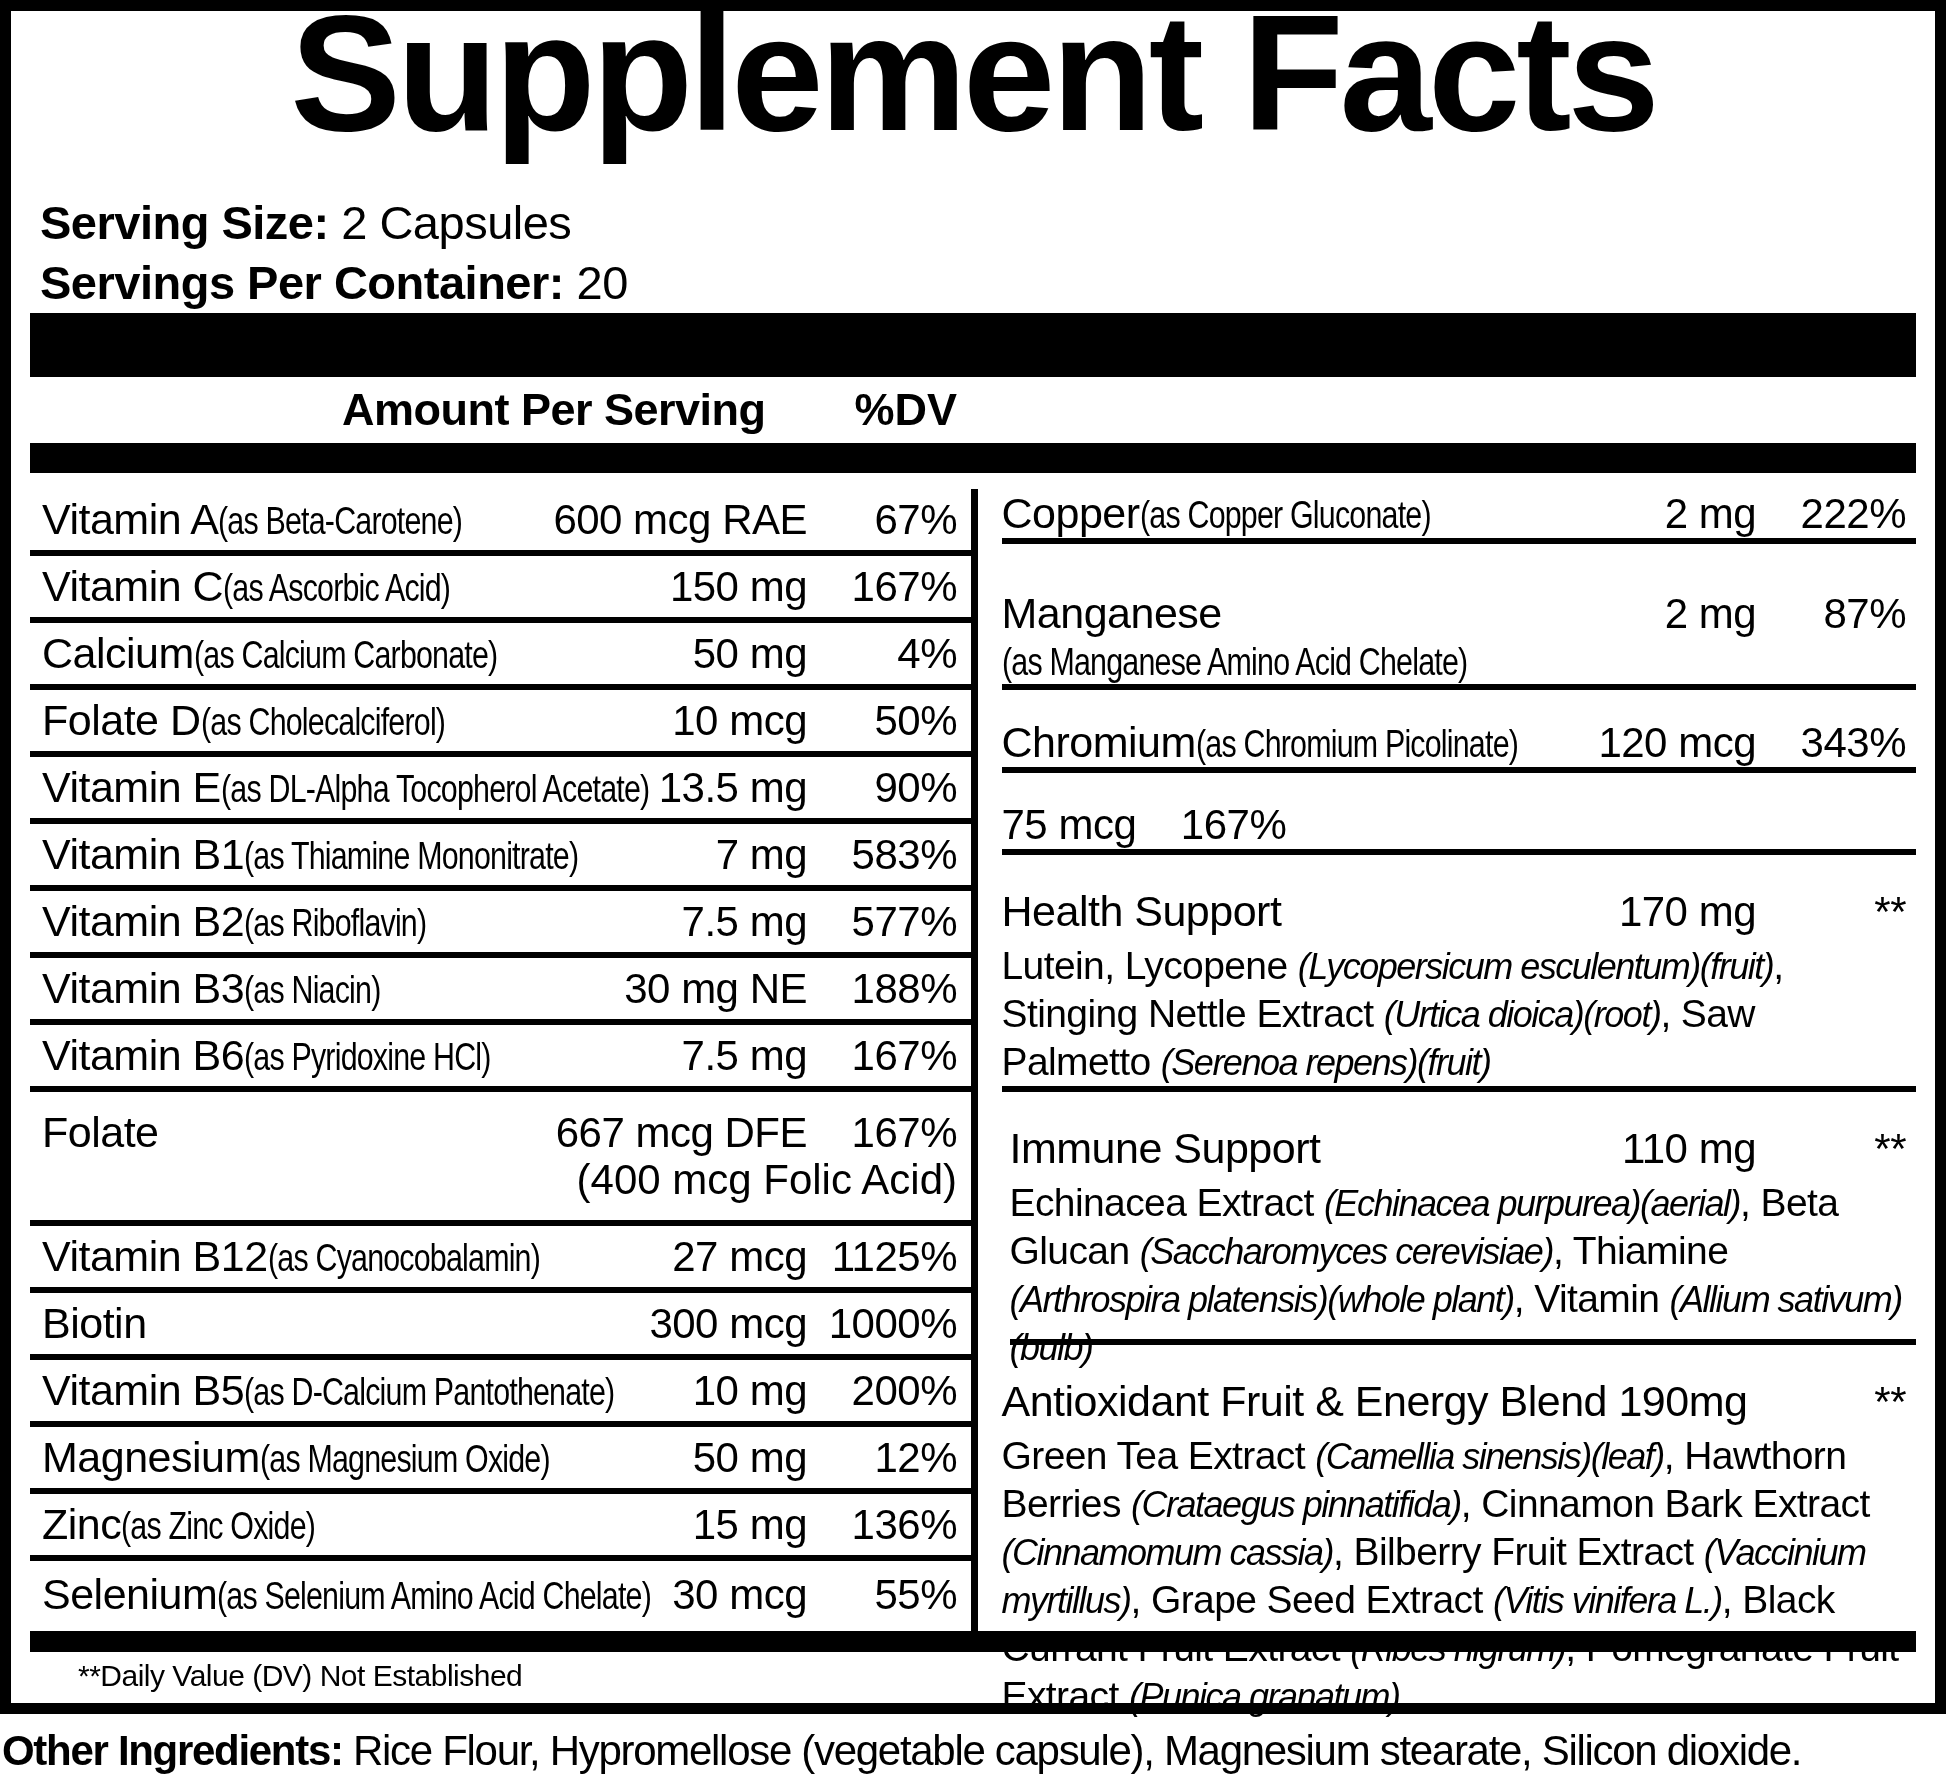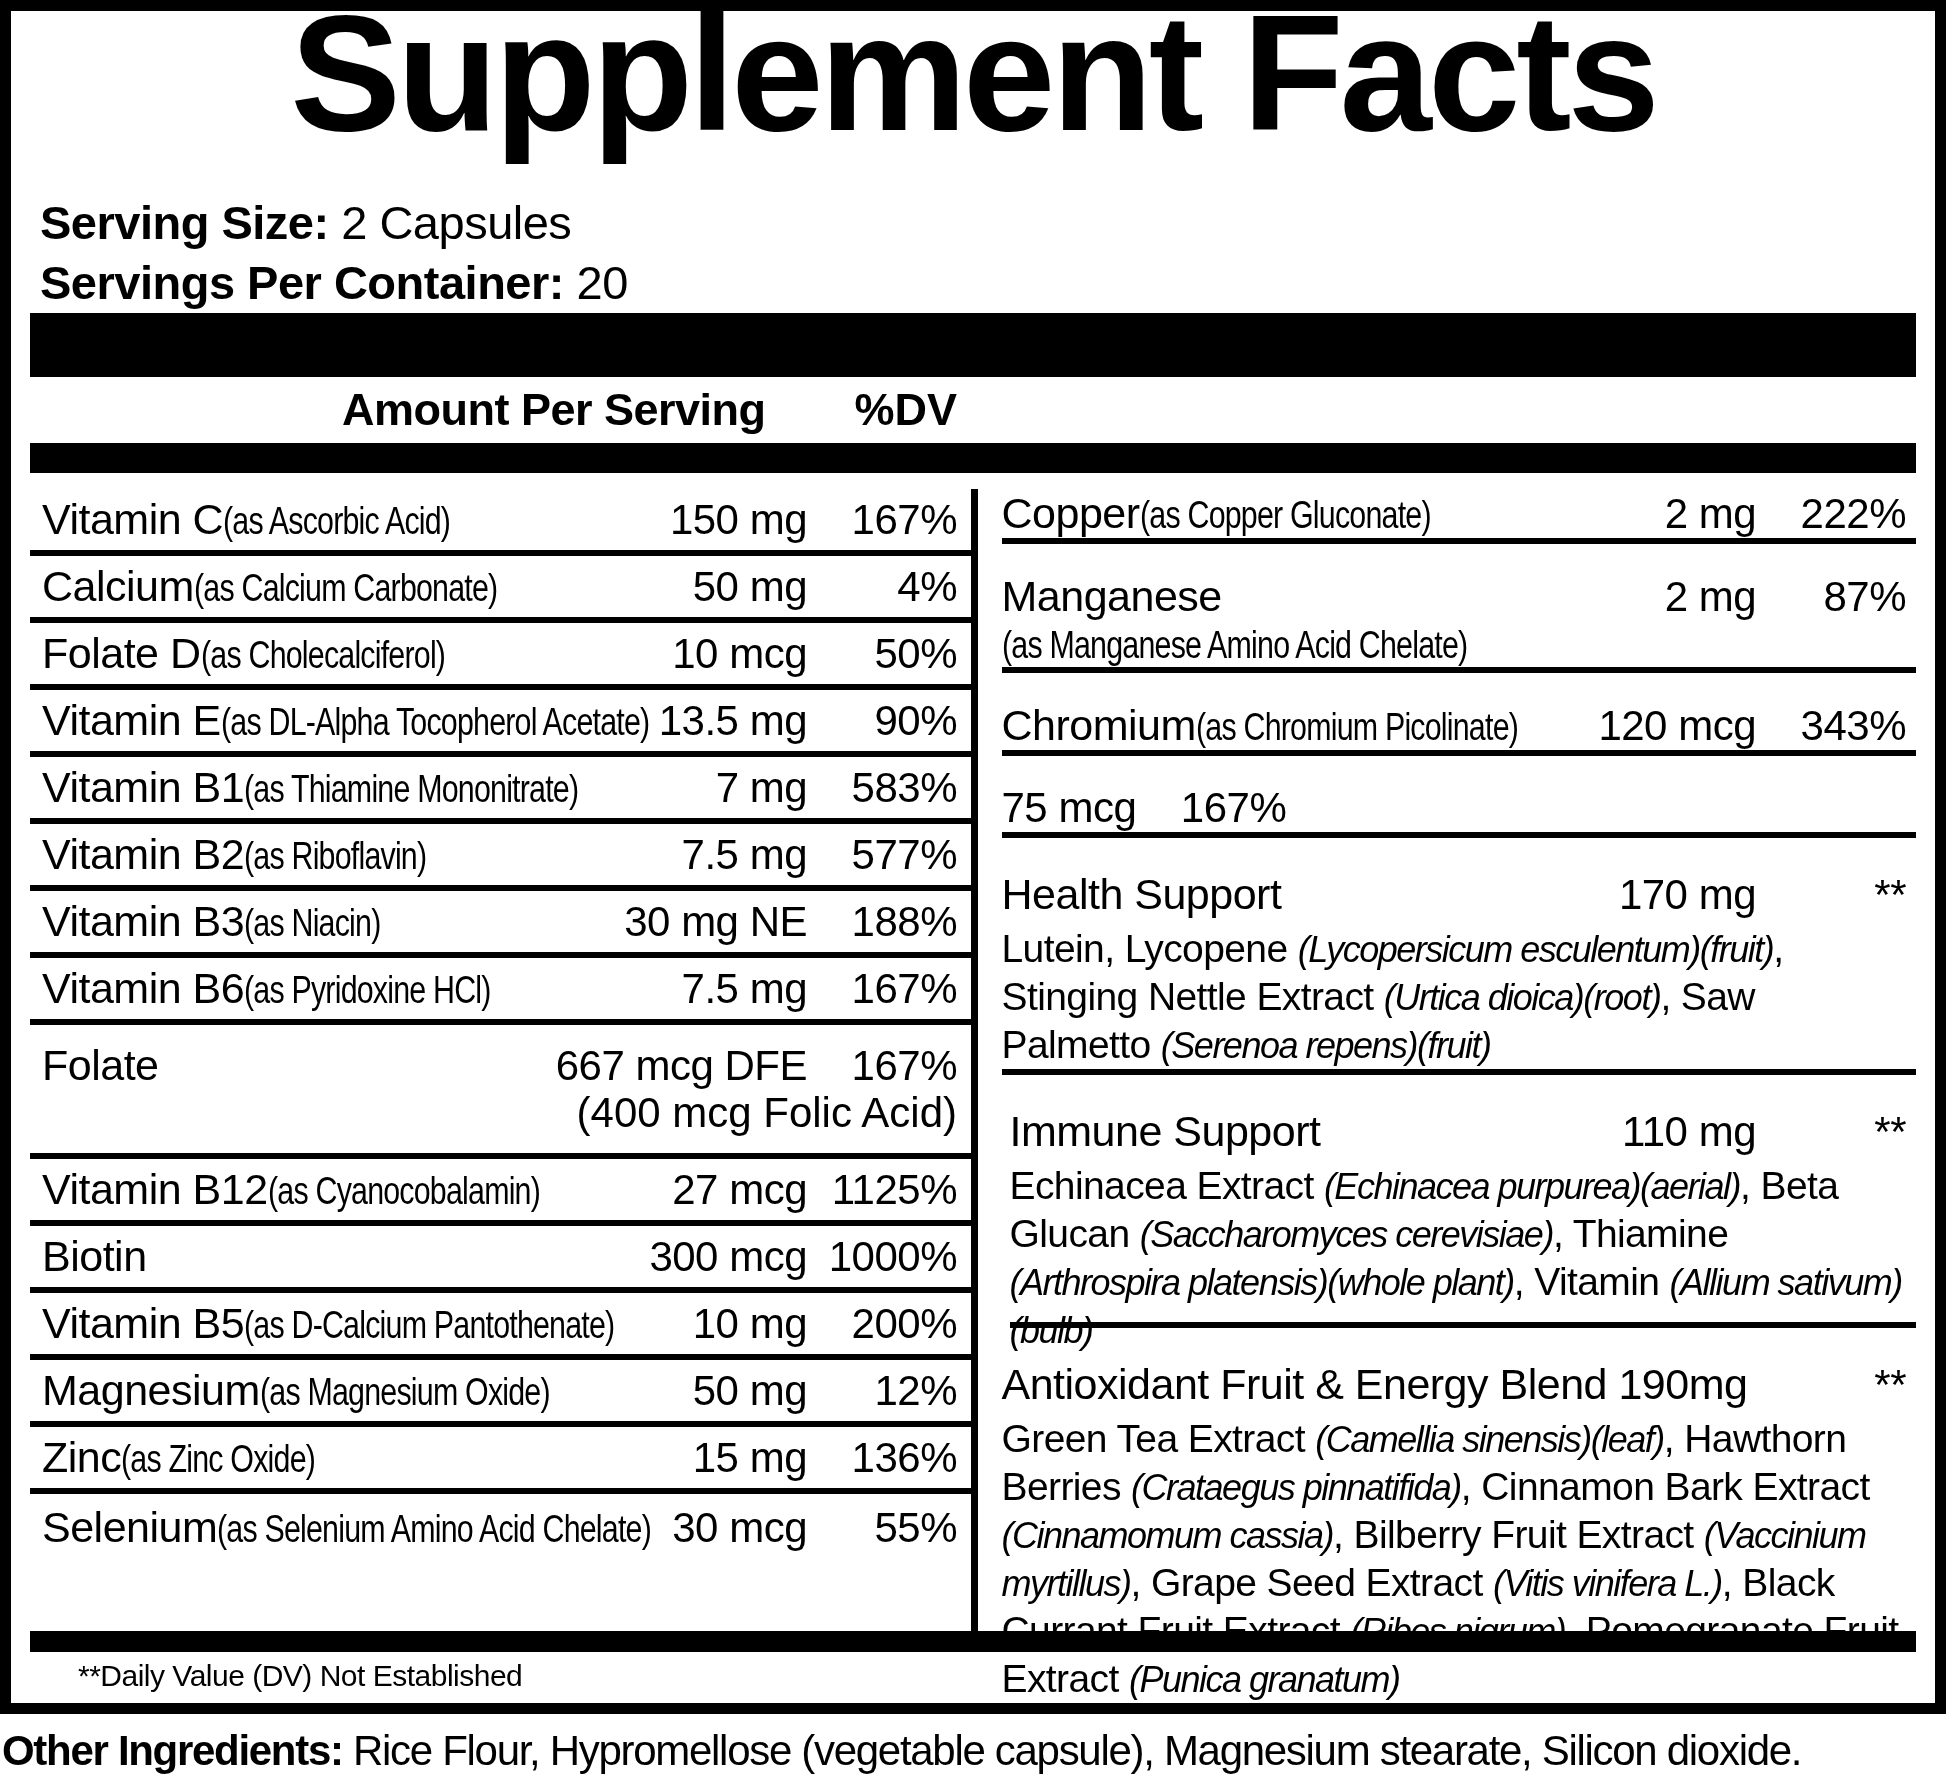--- a/index.html
+++ b/index.html
@@ -52,21 +52,21 @@
   .row {
     box-sizing: border-box;
     border-bottom: 6px solid #000;
     display: flex; flex-direction: column; justify-content: center;
     padding: 0 14px 0 12px;
   }
   .col-left  .row { height: 67px; }
   .col-left  .row.double { height: 134px; }
   .col-right .row { padding: 0 10px 0 0; }
   .col-right .row:nth-child(1) { height: 55px; }
-  .col-right .row:nth-child(2) { height: 108px; }
+  .col-right .row:nth-child(2) { height: 108px; margin-top: 17px; }
   .col-right .row:nth-child(3) { height: 67px; }
   .col-right .row:nth-child(4) { height: 64px; }
   .col-right .row:nth-child(5) { height: 215px; }
   .col-right .row:nth-child(6) { height: 225px; margin-left: 8px; }
   .col-right .row:nth-child(7) { flex: 1; }
   .col-left .row:last-child, .col-right .row:last-child { border-bottom: none; }
   .row.section { justify-content: flex-start; padding-top: 4px; }
 
   .row-main { display: flex; align-items: baseline; }
   .names { flex: 1; min-width: 0; white-space: nowrap; overflow: visible; }
@@ -111,20 +111,27 @@
   <span class="hdr-amt">Amount Per Serving</span>
   <span class="hdr-dv">%DV</span>
 </div>
 
 <div class="bar bar2"></div>
 
 <div class="cols">
   <div class="col-left" id="col-left">
       <div class="row">
         <div class="row-main">
+          <span class="names"><span class="nm">Vitamin A</span><span class="det"> (as Beta-Carotene)</span></span>
+          <span class="amt">600 mcg RAE</span>
+          <span class="dv">67%</span>
+        </div>
+      </div>
+      <div class="row">
+        <div class="row-main">
           <span class="names"><span class="nm">Vitamin C</span><span class="det"> (as Ascorbic Acid)</span></span>
           <span class="amt">150 mg</span>
           <span class="dv">167%</span>
         </div>
       </div>
       <div class="row">
         <div class="row-main">
           <span class="names"><span class="nm">Calcium</span><span class="det"> (as Calcium Carbonate)</span></span>
           <span class="amt">50 mg</span>
           <span class="dv">4%</span>

